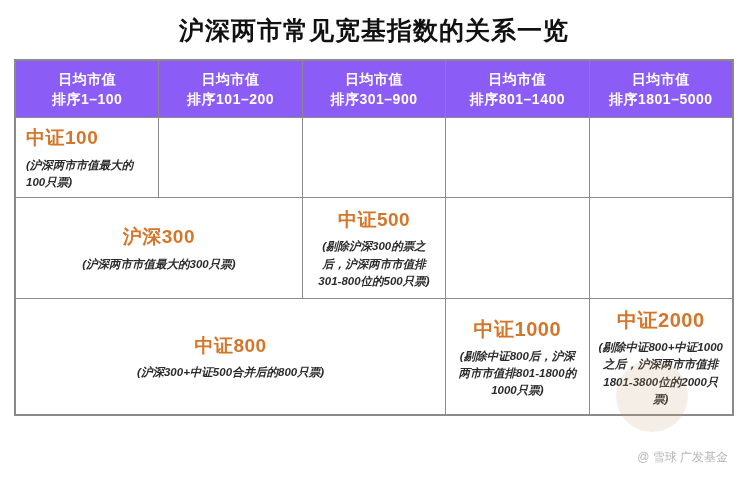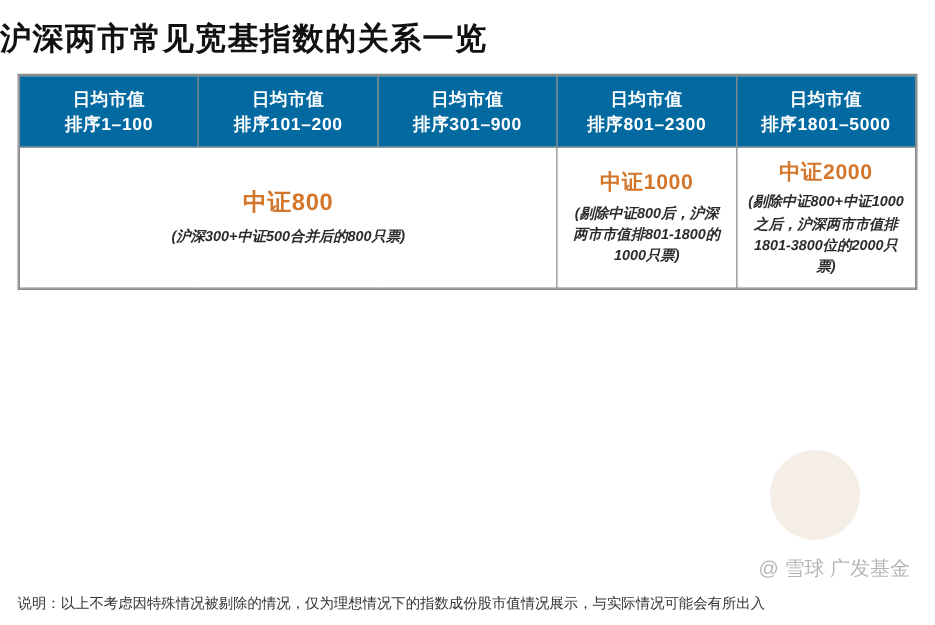--- a/index.html
+++ b/index.html
@@ -15,21 +15,21 @@
     position: relative;
     overflow: hidden;
   }
   .page {
     position: relative;
     width: 748px;
     height: 500px;
     box-sizing: border-box;
   }
   .title {
-    text-align: left;
+    text-align: center;
     font-size: 25px;
     font-weight: bold;
     letter-spacing: 1px;
     padding-top: 14px;
     padding-bottom: 12px;
     color: #111111;
   }
   .grid {
     position: relative;
     margin: 0 14px;
@@ -41,21 +41,21 @@
     border-collapse: collapse;
     table-layout: fixed;
   }
   table.matrix td, table.matrix th {
     border: 1px solid #8a8a8a;
     padding: 0;
     vertical-align: middle;
     text-align: center;
   }
   thead th {
-    background: #0369a1;
+    background: #8b5cf6;
     color: #ffffff;
     font-size: 14px;
     font-weight: bold;
     height: 56px;
     line-height: 1.45;
     letter-spacing: 0.5px;
   }
   .hdr-line {
     display: block;
   }
@@ -65,21 +65,21 @@
   }
   .idx-name {
     color: #d4762a;
     font-weight: bold;
     font-size: 19px;
     letter-spacing: 0.5px;
     display: block;
     margin-bottom: 4px;
   }
   .idx-name.small {
-    font-size: 17px;
+    font-size: 20px;
     text-align: center;
   }
   .idx-desc {
     font-size: 11.5px;
     font-style: italic;
     font-weight: bold;
     color: #2b2b2b;
     line-height: 1.5;
     display: block;
   }
@@ -107,21 +107,21 @@
     font-weight: bold;
     color: rgba(160,160,160,0.28);
     letter-spacing: 4px;
     pointer-events: none;
     white-space: nowrap;
   }
   .watermark-sub {
     position: absolute;
     right: 20px;
     bottom: 34px;
-    font-size: 16px;
+    font-size: 12px;
     color: rgba(120,120,120,0.55);
     pointer-events: none;
     white-space: nowrap;
     margin-top: 44px;
   }
   .mark-logo {
     position: absolute;
     right: 60px;
     bottom: 68px;
     width: 72px;
@@ -149,29 +149,69 @@
           <th>
             <span class="hdr-line">日均市值</span>
             <span class="hdr-line">排序101–200</span>
           </th>
           <th>
             <span class="hdr-line">日均市值</span>
             <span class="hdr-line">排序301–900</span>
           </th>
           <th>
             <span class="hdr-line">日均市值</span>
-            <span class="hdr-line">排序801–2300</span>
+            <span class="hdr-line">排序801–1400</span>
           </th>
           <th>
             <span class="hdr-line">日均市值</span>
             <span class="hdr-line">排序1801–5000</span>
           </th>
         </tr>
       </thead>
       <tbody>
+        <tr class="row1">
+          <td class="left-align">
+            <div class="cell-inner">
+              <span class="idx-name">中证100</span>
+              <span class="idx-desc">(沪深两市市值最大的100只票)</span>
+            </div>
+          </td>
+          <td>
+              <div class="cell-inner"></div>
+            </td>
+          <td>
+              <div class="cell-inner"></div>
+            </td>
+          <td>
+              <div class="cell-inner"></div>
+            </td>
+          <td>
+              <div class="cell-inner"></div>
+            </td>
+        </tr>
+        <tr class="row2">
+          <td colspan="2">
+            <div class="cell-inner">
+              <span class="idx-name">沪深300</span>
+              <span class="idx-desc">(沪深两市市值最大的300只票)</span>
+            </div>
+          </td>
+          <td>
+            <div class="cell-inner">
+              <span class="idx-name">中证500</span>
+              <span class="idx-desc">(剔除沪深300的票之后，沪深两市市值排301-800位的500只票)</span>
+            </div>
+          </td>
+          <td>
+              <div class="cell-inner"></div>
+            </td>
+          <td>
+              <div class="cell-inner"></div>
+            </td>
+        </tr>
         <tr class="row3">
           <td colspan="3">
             <div class="cell-inner">
               <span class="idx-name">中证800</span>
               <span class="idx-desc">(沪深300+中证500合并后的800只票)</span>
             </div>
           </td>
           <td>
             <div class="cell-inner">
               <span class="idx-name small">中证1000</span>
@@ -185,15 +225,14 @@
             </div>
           </td>
         </tr>
       </tbody>
     </table>
   </div>
 
   <div class="mark-logo"></div>
   <div class="watermark-sub">@ 雪球 广发基金</div>
 
-  <div class="note">说明：以上不考虑因特殊情况被剔除的情况，仅为理想情况下的指数成份股市值情况展示，与实际情况可能会有所出入</div>
 
 </div>
 
 </body></html>

